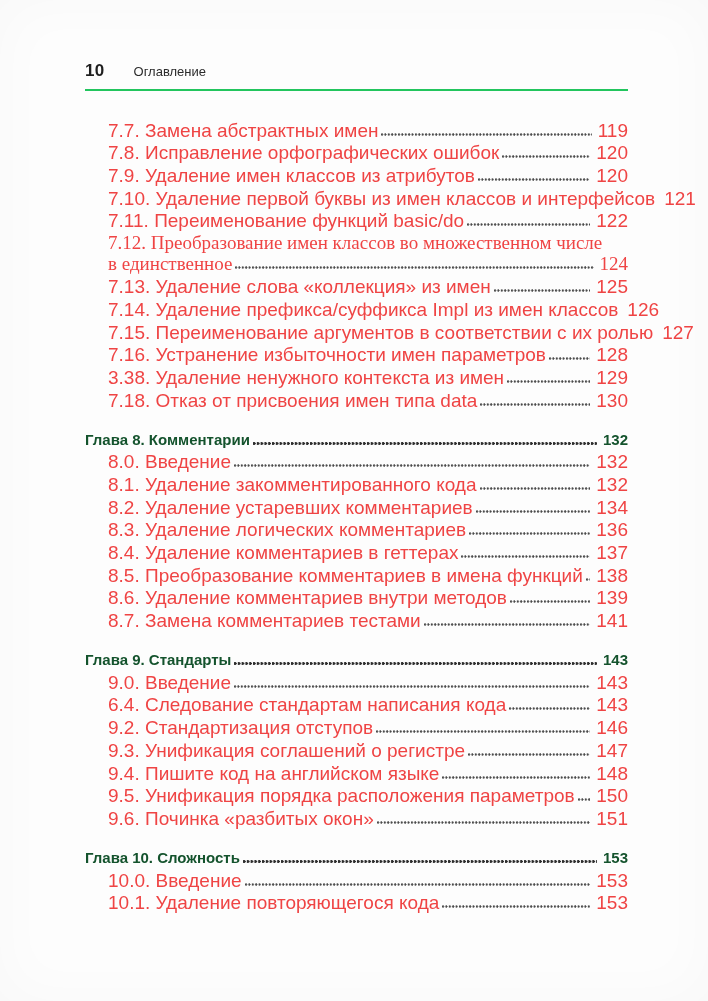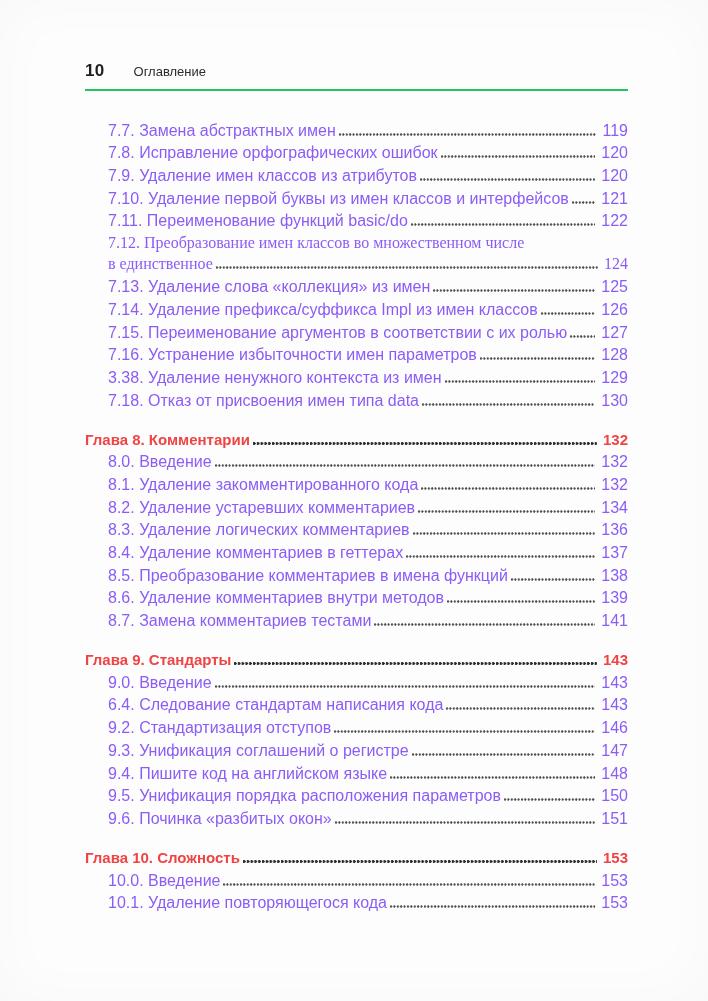--- a/index.html
+++ b/index.html
@@ -38,23 +38,23 @@
 
   
   .toc {
     margin: 0 80px 0 85px;
     padding-top: 26px;
   }
   .row {
     display: flex;
     align-items: flex-end;
     height: 22.7px;
-    font-size: 16px;
+    font-size: 19px;
     line-height: 19px;
-    color: #8b5cf6;
+    color: #ef4444;
   }
   .row .entry-text { white-space: nowrap; }
   .sub { padding-left: 23px; }
   .wrap-block { }
   .wrap-block .row { height: 21.5px; font-family: Liberation Serif, serif; }
 
   .leader {
     flex: 1 1 auto;
     align-self: flex-end;
     height: 3px;
@@ -62,21 +62,21 @@
     background-image: radial-gradient(circle at 1px 1.5px, #4a4a4a 0.95px, rgba(74,74,74,0) 1.35px);
     background-size: 3.4px 3px;
     background-repeat: repeat-x;
     background-position: left bottom;
   }
   .pagenum { white-space: nowrap; }
 
   .chapter-row {
     font-weight: 700;
     font-size: 15px;
-    color: #ef4444;
+    color: #14532d;
     height: 24px;
     margin-top: 15px;
   }
   .chapter-row .leader {
     background-image: radial-gradient(circle at 1.2px 1.5px, #2e2e2e 1.2px, rgba(46,46,46,0) 1.65px);
     background-size: 3.8px 3px;
     margin-bottom: 4px;
   }
 </style>
 </head>

